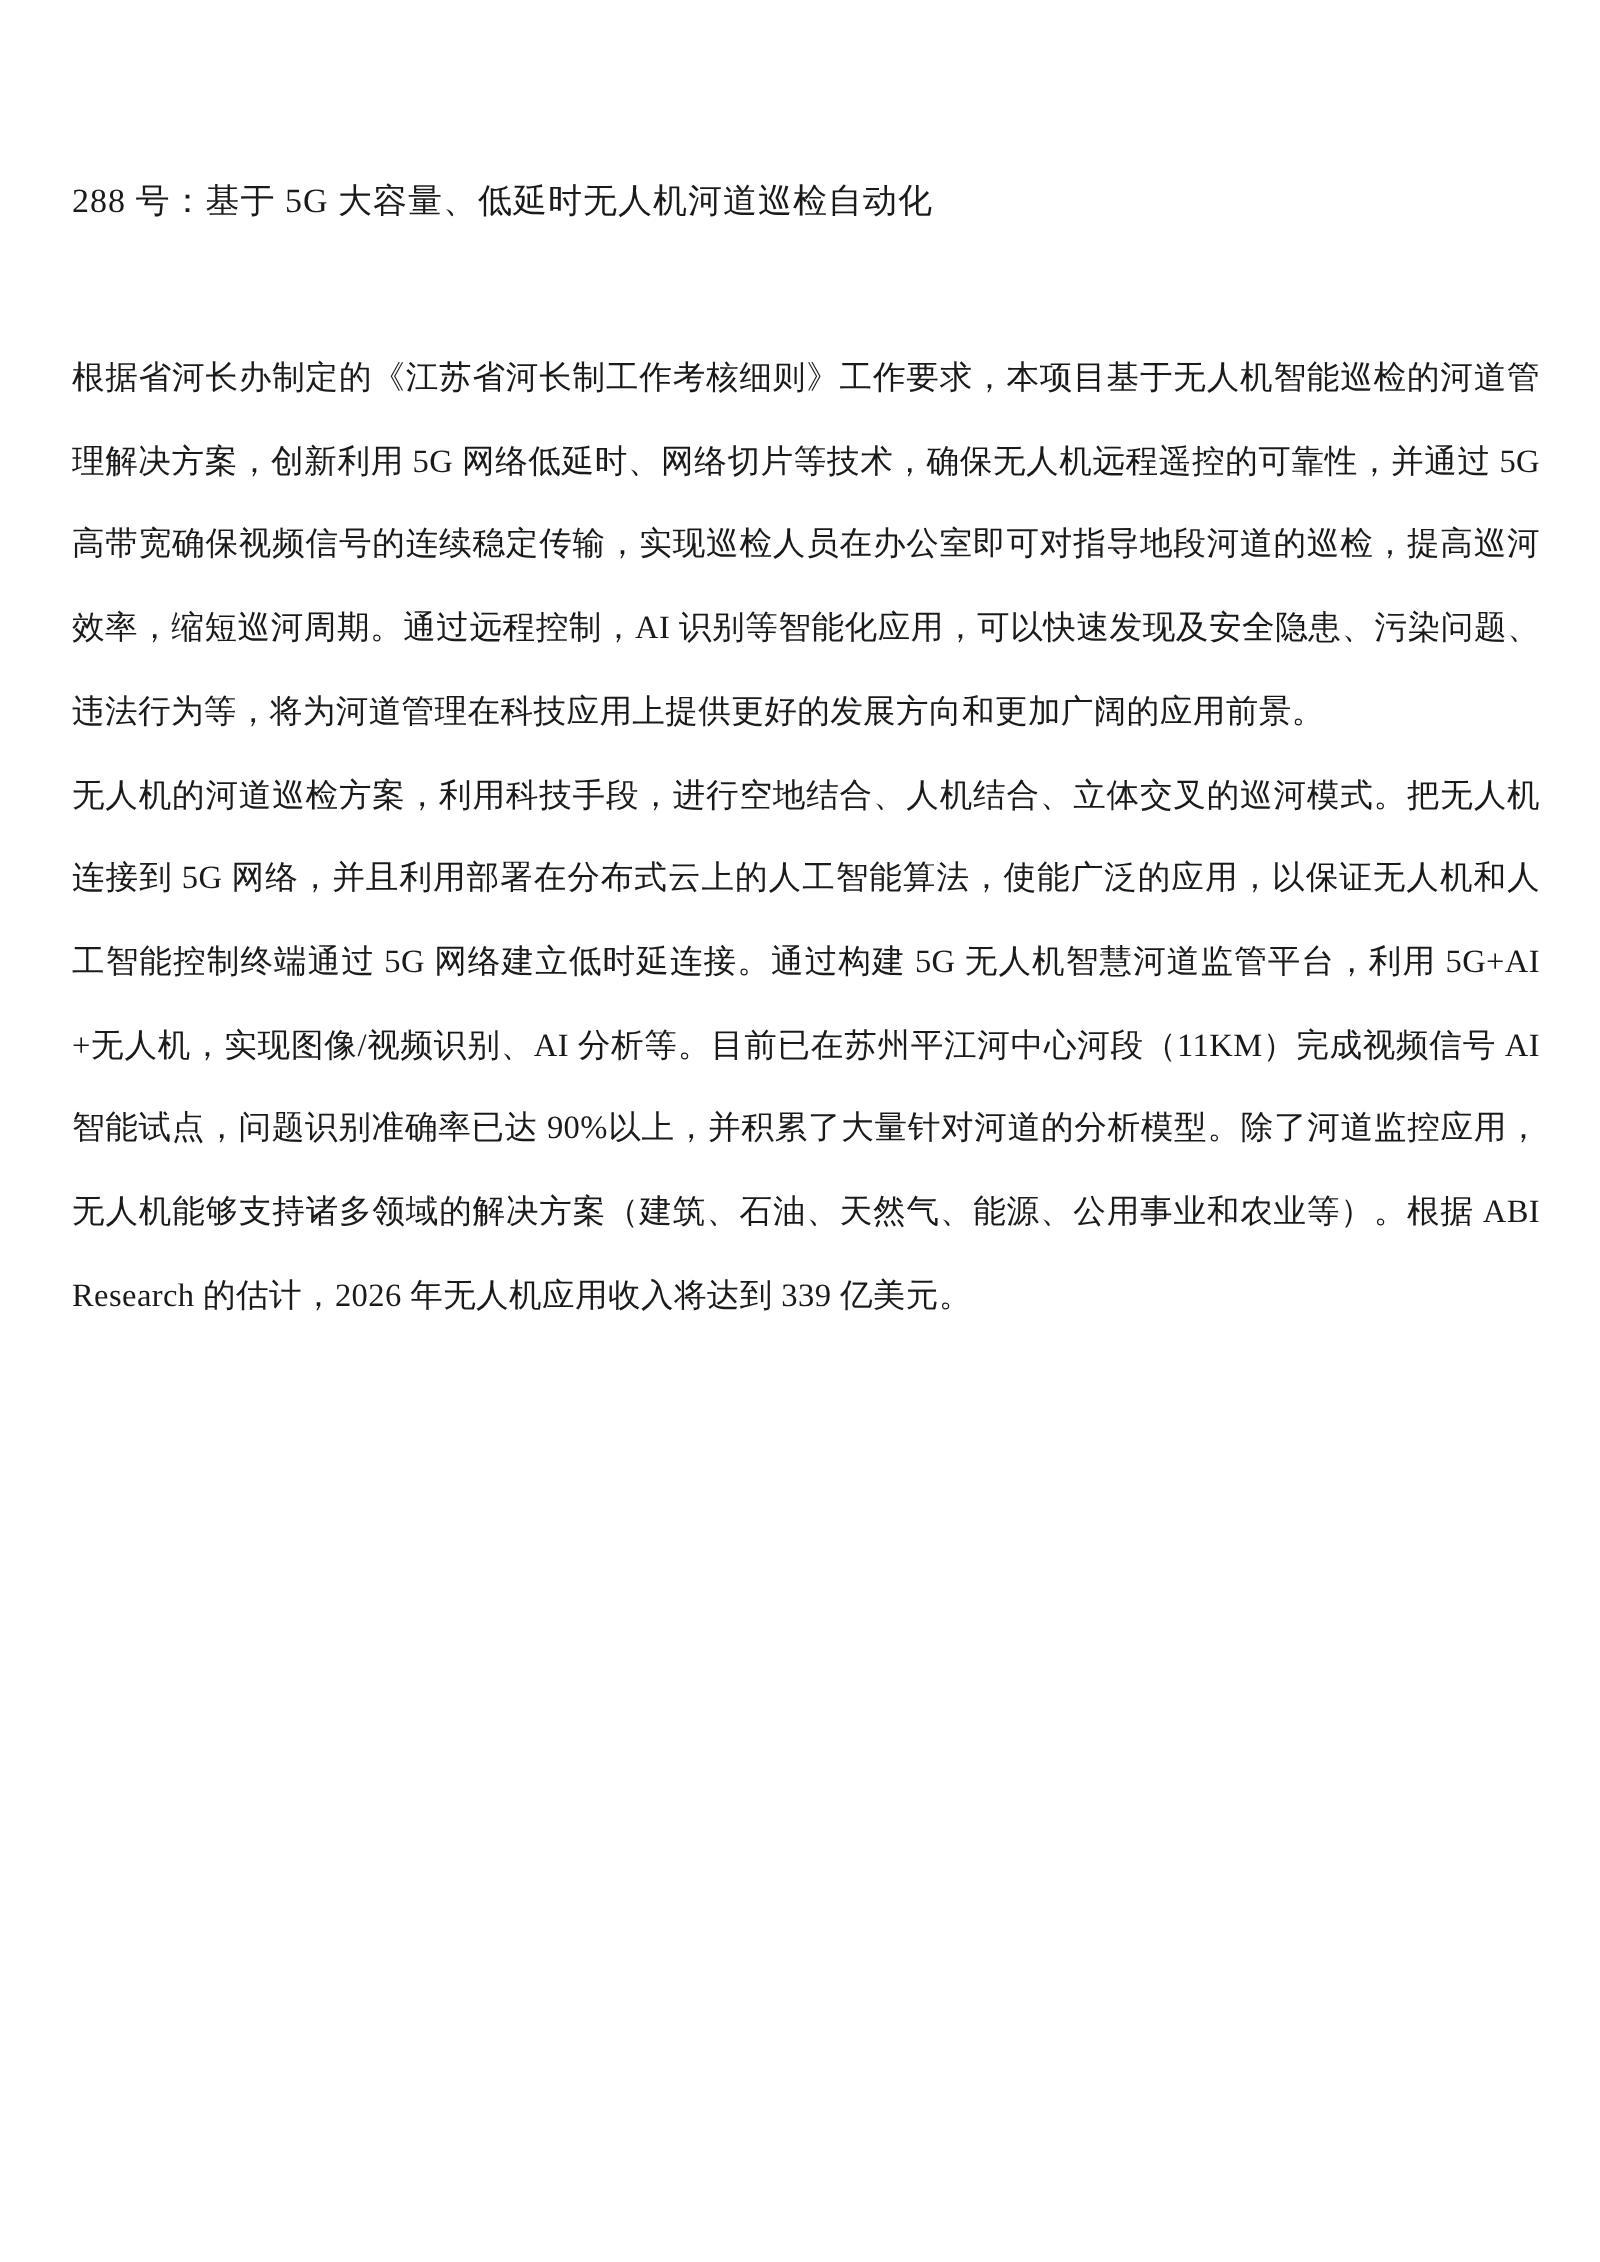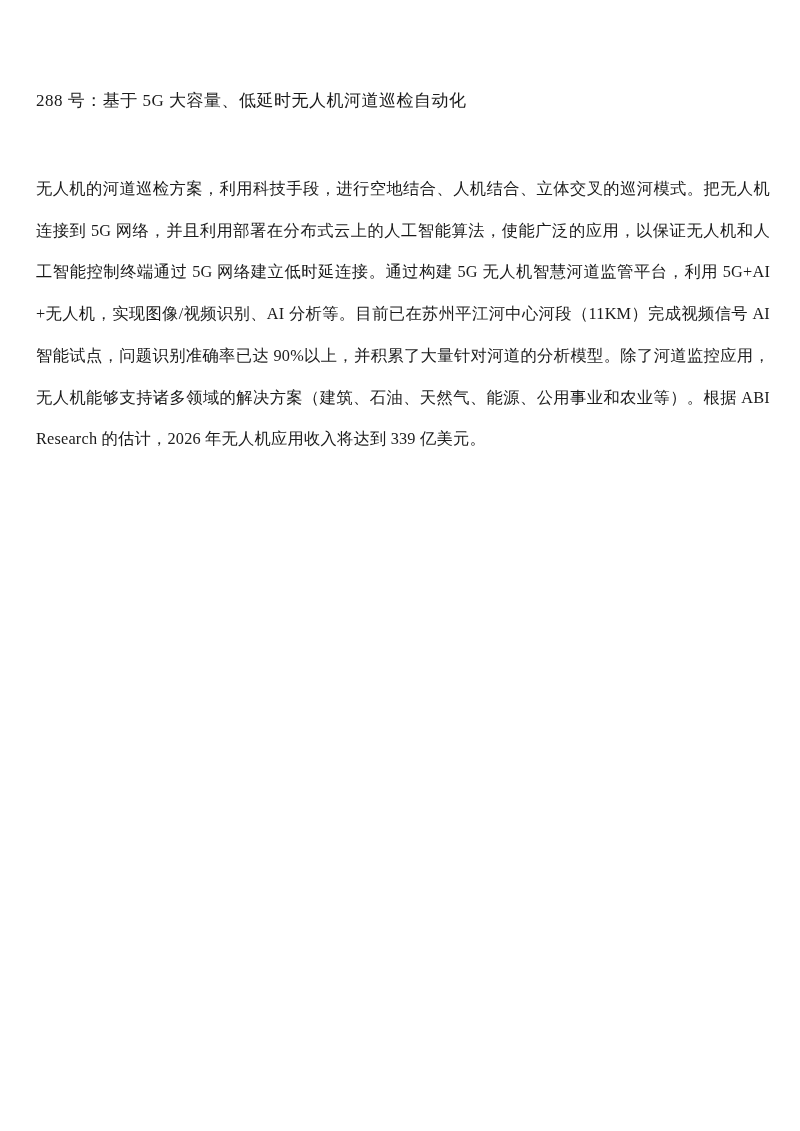--- a/index.html
+++ b/index.html
@@ -38,15 +38,16 @@
     letter-spacing: 0.2px;
     word-break: break-all;
   }
 </style>
 </head>
 <body>
 
 <div class="page">
   <h1 class="doc-title">288 号：基于 5G 大容量、低延时无人机河道巡检自动化</h1>
 
+  <p class="doc-para">根据省河长办制定的《江苏省河长制工作考核细则》工作要求，本项目基于无人机智能巡检的河道管理解决方案，创新利用 5G 网络低延时、网络切片等技术，确保无人机远程遥控的可靠性，并通过 5G 高带宽确保视频信号的连续稳定传输，实现巡检人员在办公室即可对指导地段河道的巡检，提高巡河效率，缩短巡河周期。通过远程控制，AI 识别等智能化应用，可以快速发现及安全隐患、污染问题、违法行为等，将为河道管理在科技应用上提供更好的发展方向和更加广阔的应用前景。</p>
 
   <p class="doc-para">无人机的河道巡检方案，利用科技手段，进行空地结合、人机结合、立体交叉的巡河模式。把无人机连接到 5G 网络，并且利用部署在分布式云上的人工智能算法，使能广泛的应用，以保证无人机和人工智能控制终端通过 5G 网络建立低时延连接。通过构建 5G 无人机智慧河道监管平台，利用 5G+AI+无人机，实现图像/视频识别、AI 分析等。目前已在苏州平江河中心河段（11KM）完成视频信号 AI 智能试点，问题识别准确率已达 90%以上，并积累了大量针对河道的分析模型。除了河道监控应用，无人机能够支持诸多领域的解决方案（建筑、石油、天然气、能源、公用事业和农业等）。根据 ABIResearch 的估计，2026 年无人机应用收入将达到 339 亿美元。</p>
 </div>
 
 </body></html>

